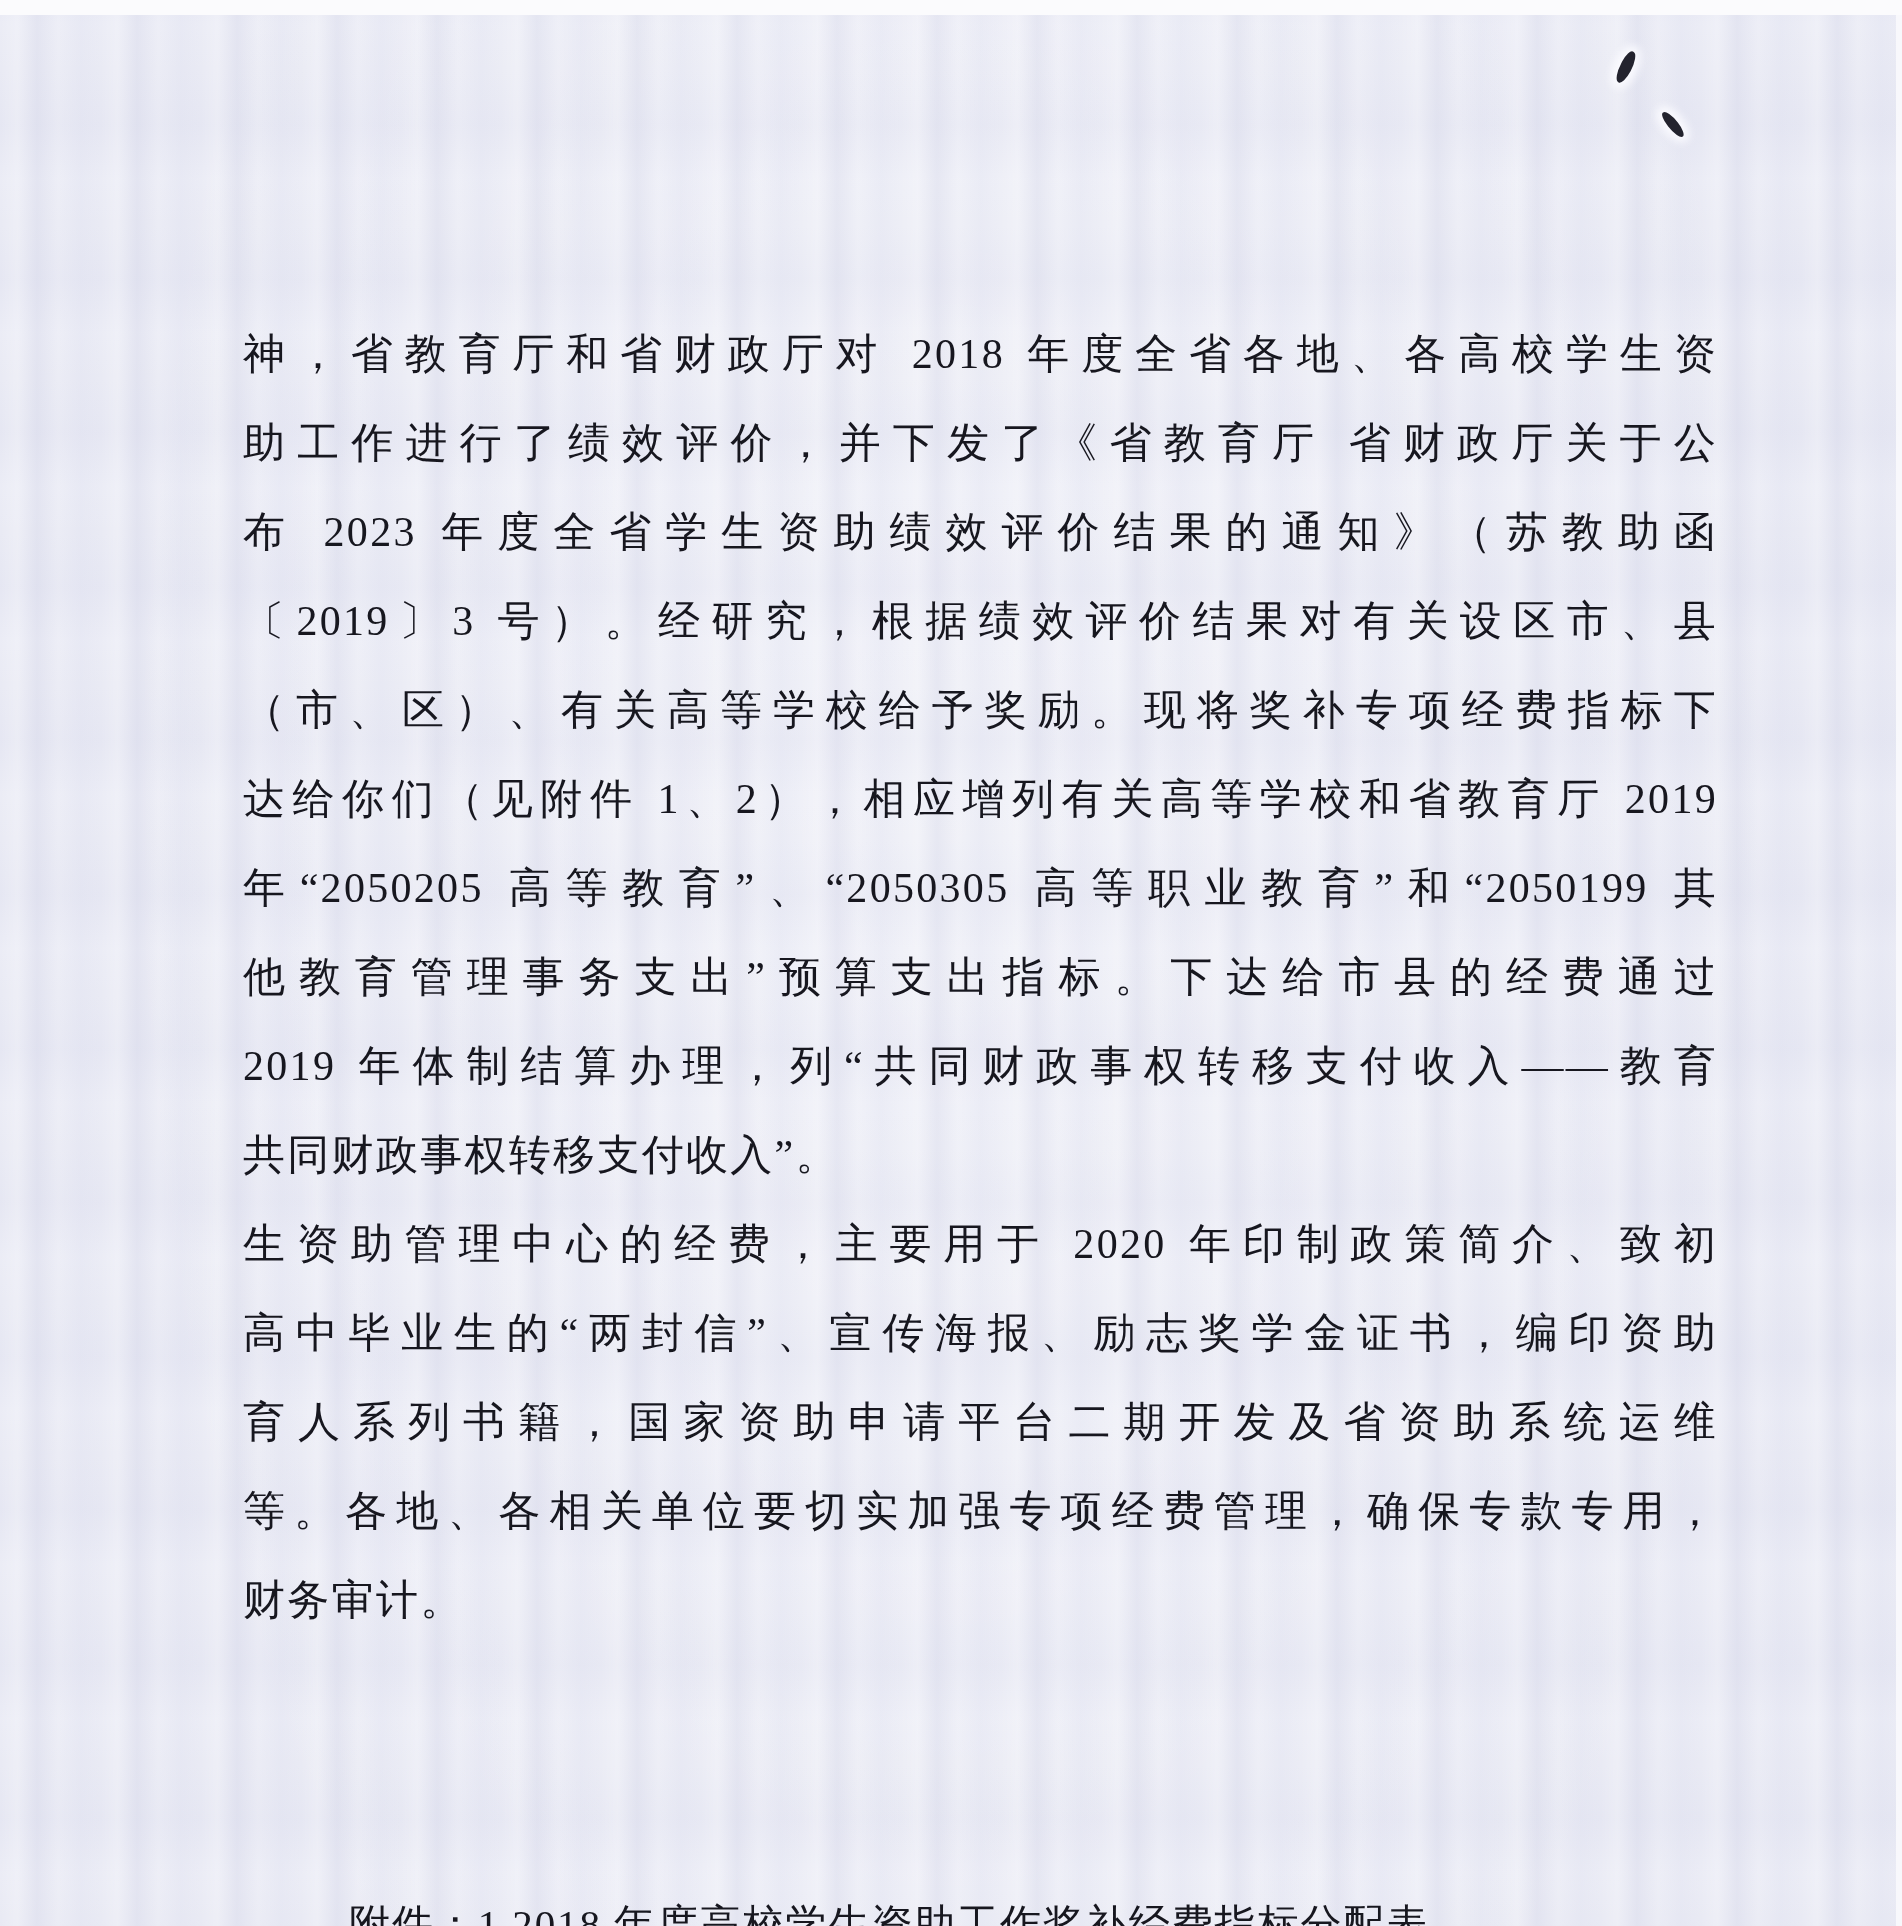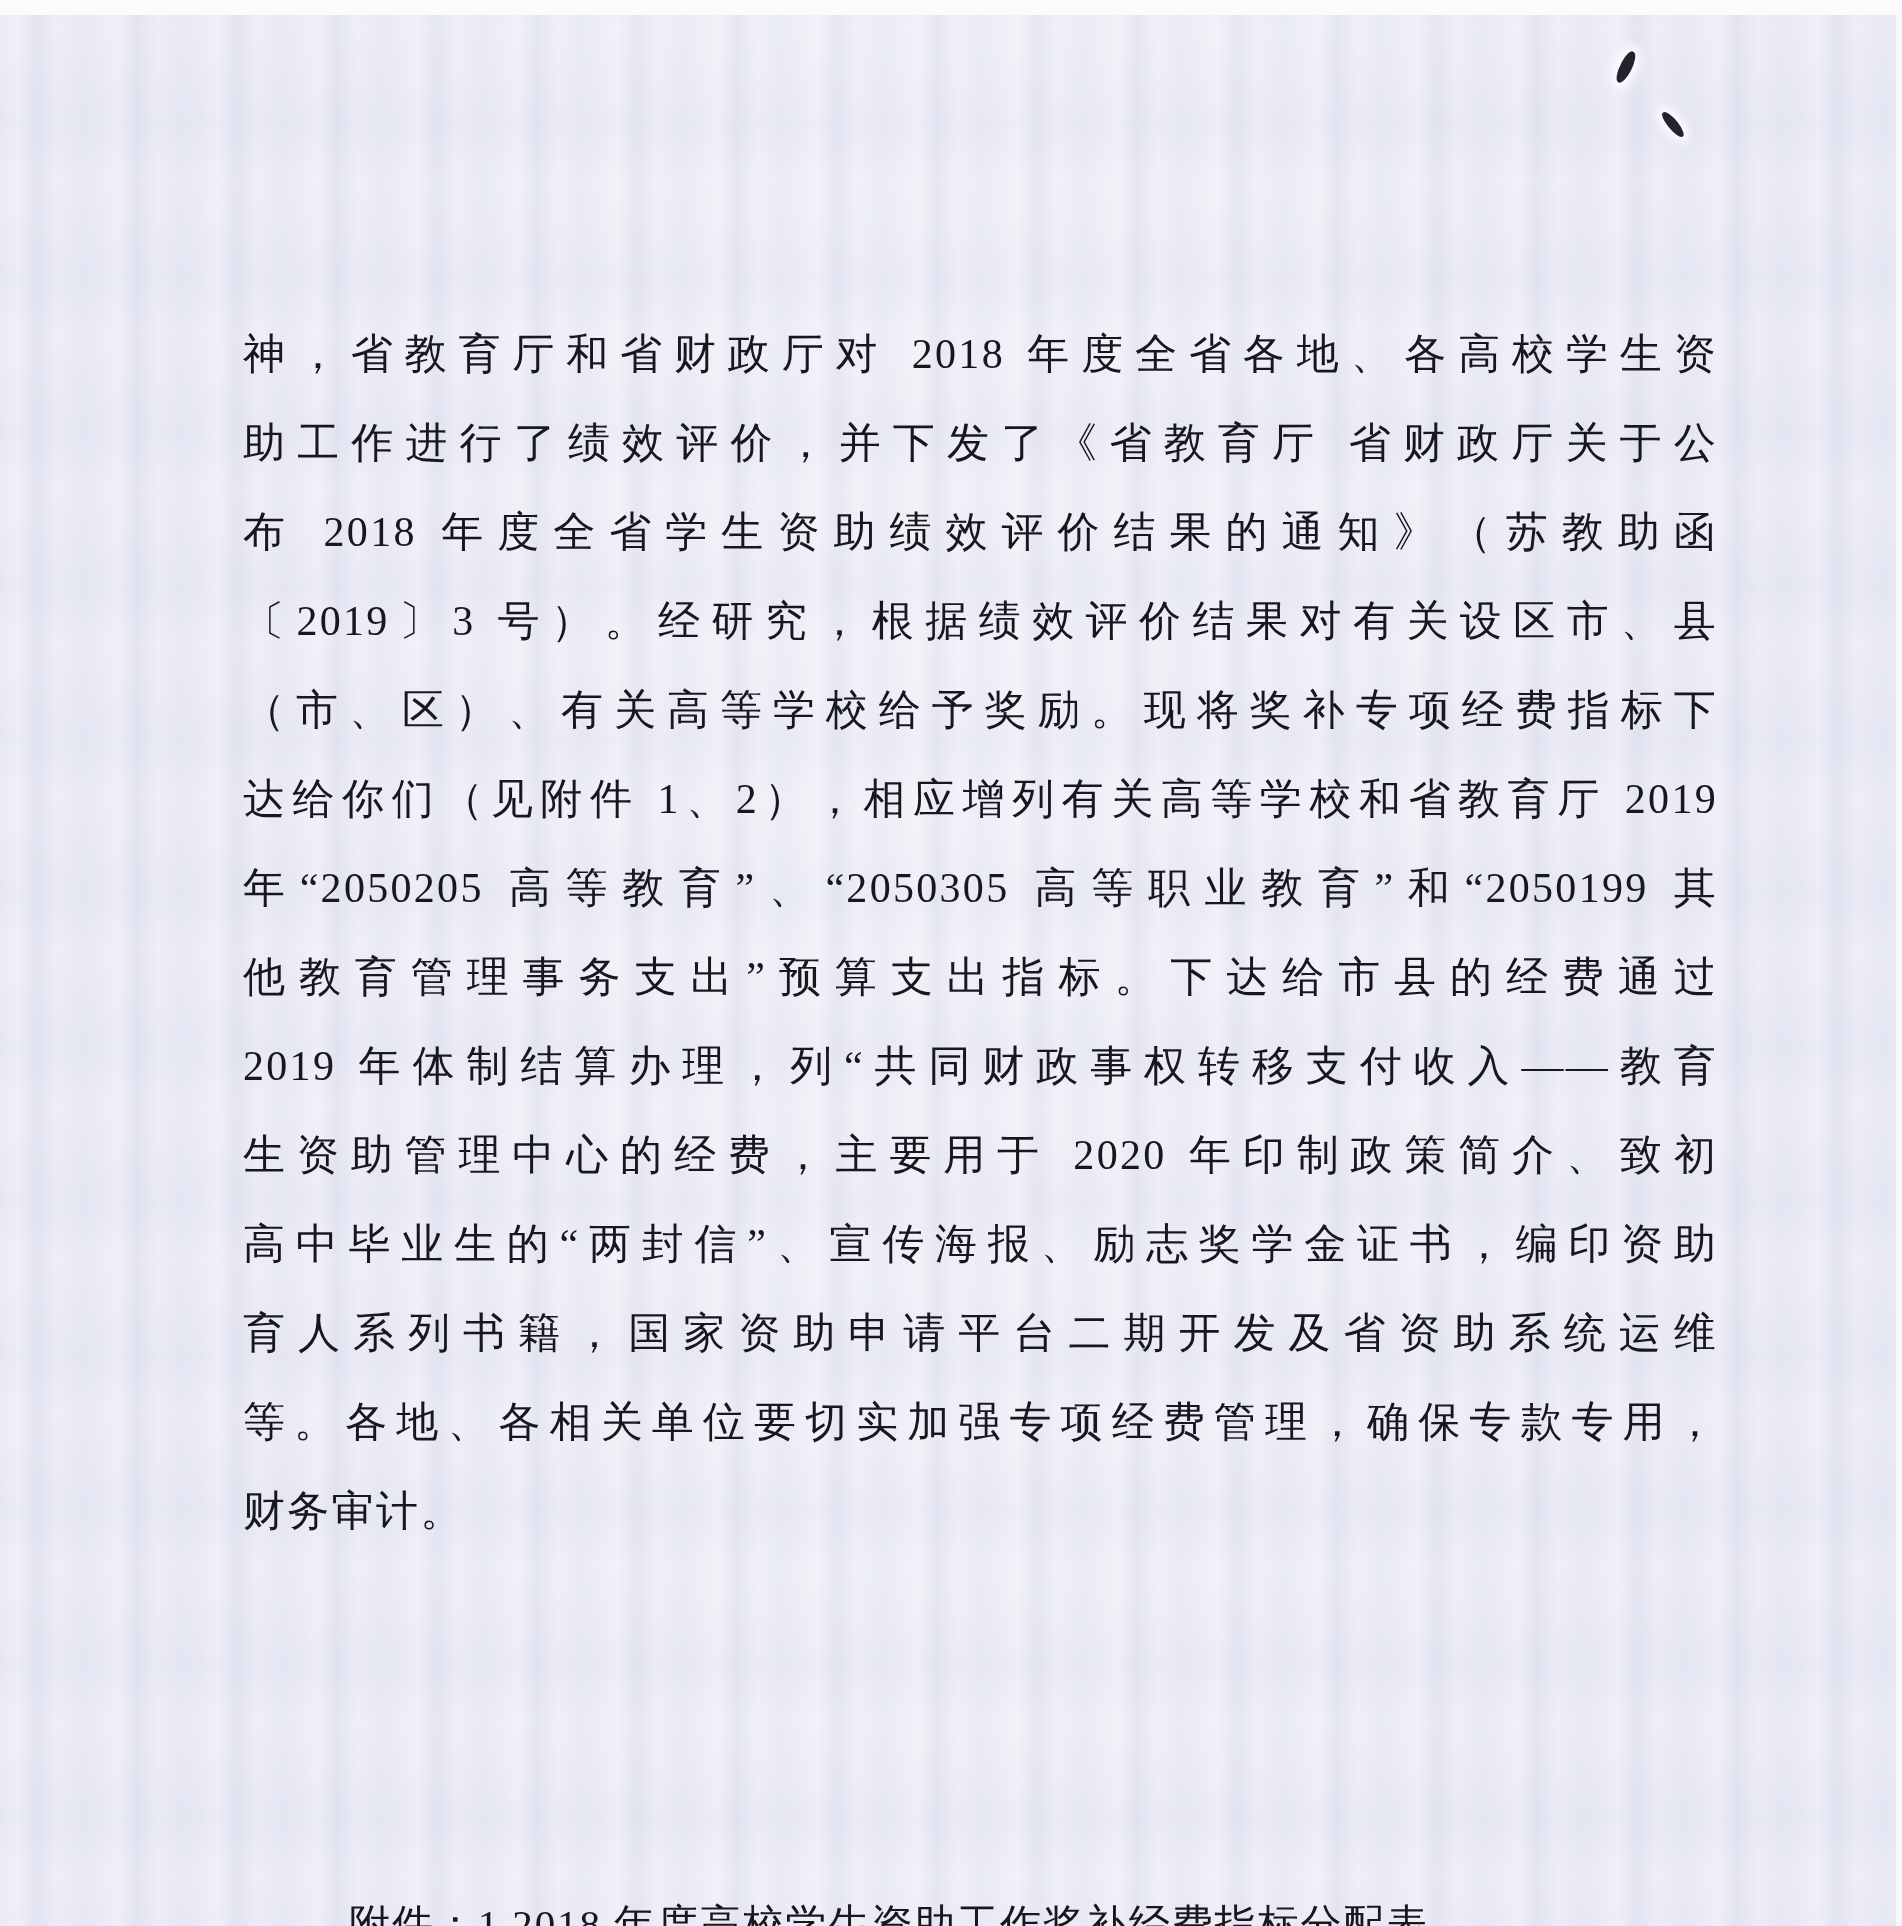--- a/index.html
+++ b/index.html
@@ -78,27 +78,28 @@
 <div class="page">
 
   <div class="scan-edge-top"></div>
   <div class="scan-edge-right"></div>
   <div class="staple-mark m1"></div>
   <div class="staple-mark m2"></div>
 
   <div class="body-text">
     <div class="line">神，省教育厅和省财政厅对 2018 年度全省各地、各高校学生资</div>
     <div class="line">助工作进行了绩效评价，并下发了《省教育厅 省财政厅关于公</div>
-    <div class="line">布 2018 年度全省学生资助绩效评价结果的通知》（苏教助函</div>
+    <div class="line">布 2023 年度全省学生资助绩效评价结果的通知》（苏教助函</div>
     <div class="line">〔2019〕3 号）。经研究，根据绩效评价结果对有关设区市、县</div>
     <div class="line">（市、区）、有关高等学校给予奖励。现将奖补专项经费指标下</div>
     <div class="line">达给你们（见附件 1、2），相应增列有关高等学校和省教育厅 2019</div>
     <div class="line">年“2050205 高等教育”、“2050305 高等职业教育”和“2050199 其</div>
     <div class="line">他教育管理事务支出”预算支出指标。下达给市县的经费通过</div>
     <div class="line">2019 年体制结算办理，列“共同财政事权转移支付收入——教育</div>
+    <div class="line end">共同财政事权转移支付收入”。</div>
     <div class="line">生资助管理中心的经费，主要用于 2020 年印制政策简介、致初</div>
     <div class="line">高中毕业生的“两封信”、宣传海报、励志奖学金证书，编印资助</div>
     <div class="line">育人系列书籍，国家资助申请平台二期开发及省资助系统运维</div>
     <div class="line">等。各地、各相关单位要切实加强专项经费管理，确保专款专用，</div>
     <div class="line end">财务审计。</div>
   </div>
 
   <div class="attachments">
     <span class="att-label">附件：</span>
     <div class="att-items">

